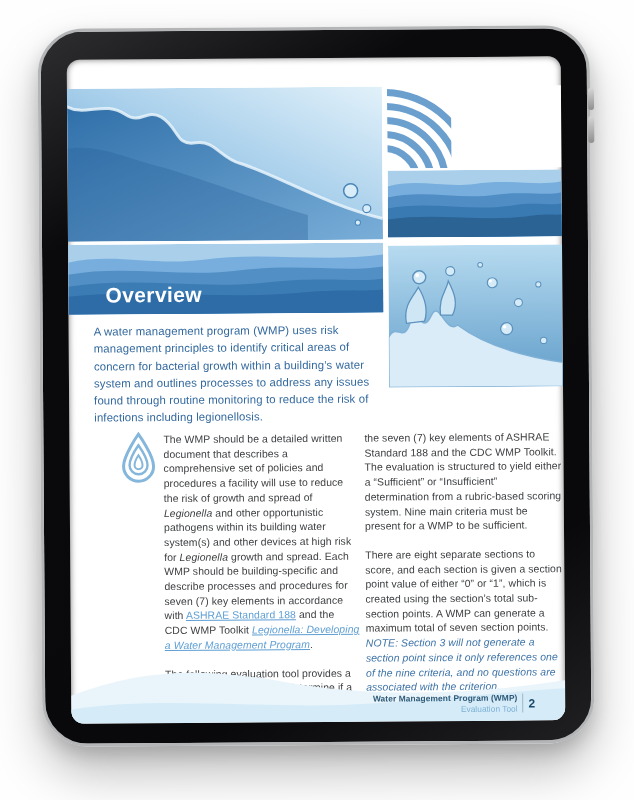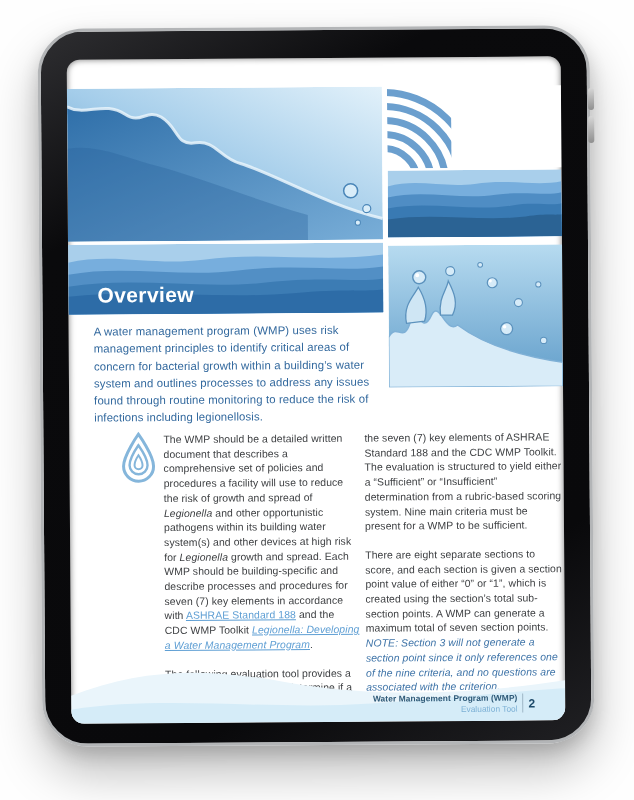--- a/index.html
+++ b/index.html
@@ -14,21 +14,21 @@
   .vol2{top:88px;height:27px;}
   .screen{position:absolute;left:26px;top:28px;width:494px;height:664px;background:#ffffff;
           border-radius:13px;overflow:hidden;box-shadow:inset 0 0 6px rgba(0,0,0,.55);}
   .abs{position:absolute;}
   
   .photo-splash{left:0;top:29px;width:315px;height:153px;overflow:hidden;}
   .logo-block{left:320px;top:29px;width:174px;height:82px;background:#fff;overflow:hidden;}
   .band-right{left:320px;top:113px;width:174px;height:67px;overflow:hidden;}
   .photo-drops{left:320px;top:188px;width:174px;height:142px;overflow:hidden;}
   .band-left{left:0;top:185px;width:315px;height:70px;overflow:hidden;}
-  .overview-title{position:absolute;left:29px;bottom:7px;font-size:21px;font-weight:bold;color:#fff;letter-spacing:.4px;}
+  .overview-title{position:absolute;left:37px;bottom:7px;font-size:21px;font-weight:bold;color:#fff;letter-spacing:.4px;}
   
   .intro{left:25px;top:264px;width:296px;font-size:11.4px;line-height:17.3px;letter-spacing:.12px;color:#33699e;}
   .drop-icon{left:50px;top:372px;width:38px;height:52px;}
   .col{font-size:10.45px;line-height:14.7px;letter-spacing:.08px;color:#3e4043;}
   .col p{margin:0 0 14px 0;}
   .col-left{left:94px;top:374px;width:195px;}
   .col-right{left:295px;top:374px;width:198px;}
   .it{font-style:italic;}
   .link{color:#5f9fd4;text-decoration:underline;text-underline-offset:1px;cursor:pointer;}
   .note{color:#3f74a8;font-style:italic;}

